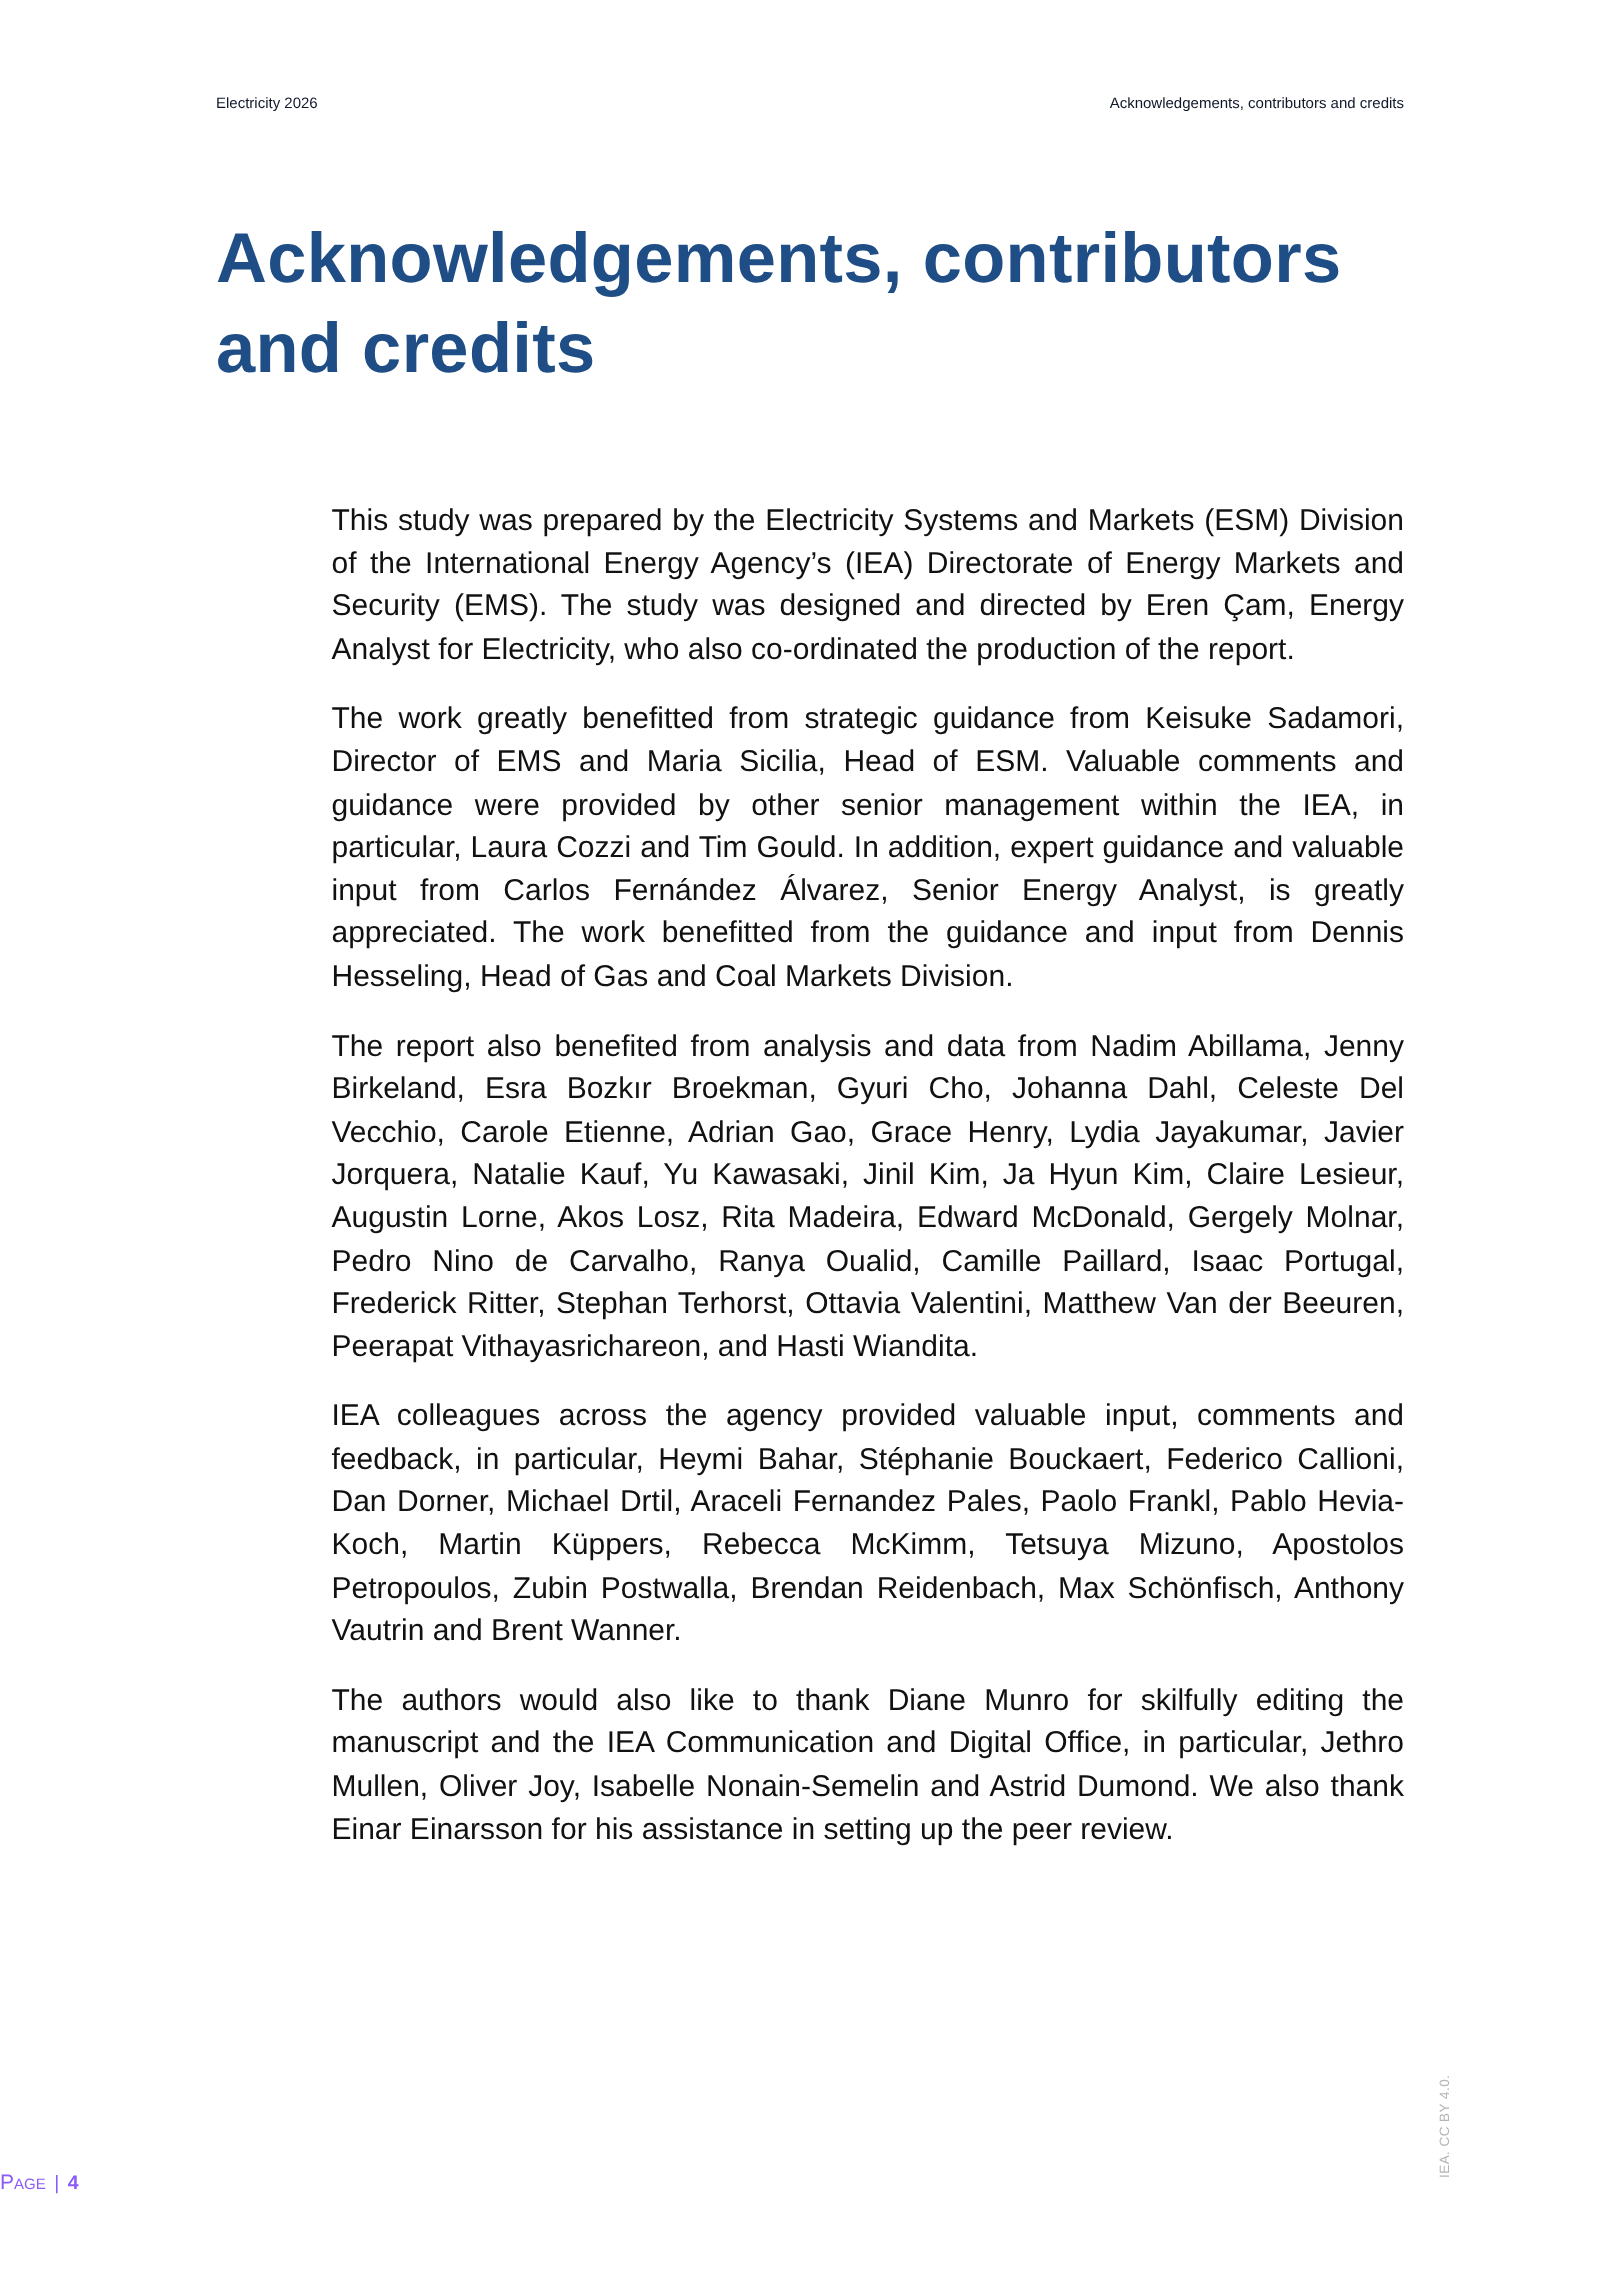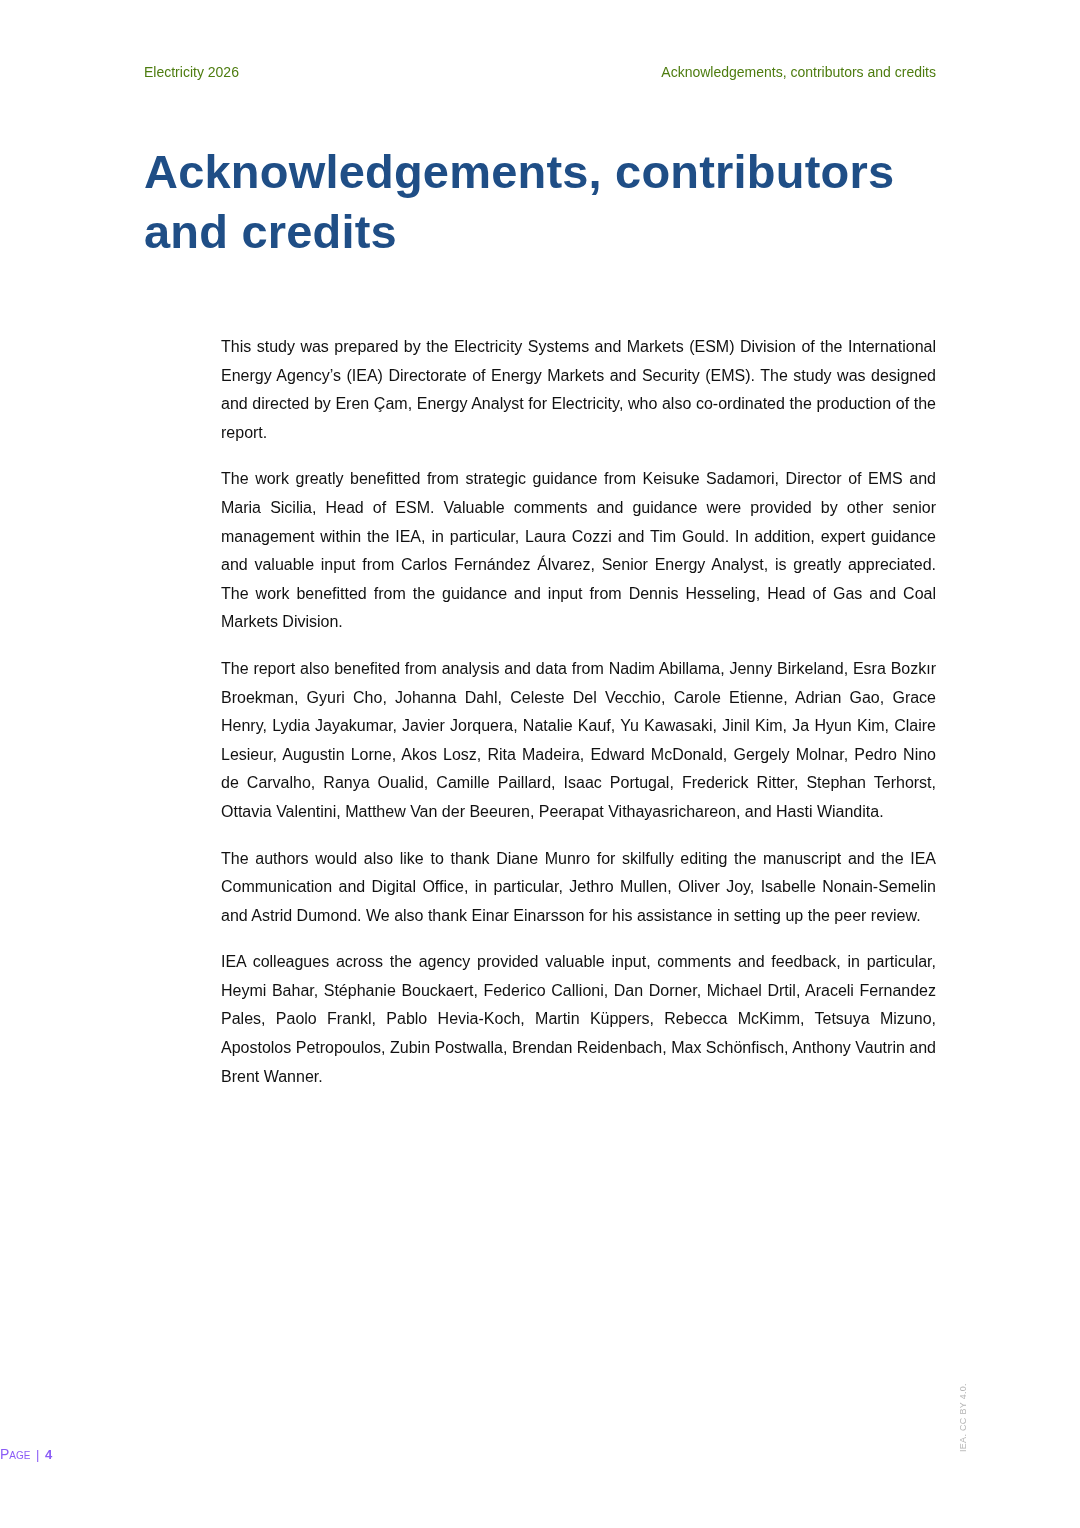--- a/index.html
+++ b/index.html
@@ -15,22 +15,22 @@
       font-family: "Liberation Sans", sans-serif;
       color: #111111;
     }
     .running-header {
       position: absolute;
       top: 64px;
       left: 144px;
       width: 792px;
       display: flex;
       justify-content: space-between;
-      font-size: 14px;
-      color: #4d7c0f;
+      font-size: 10px;
+      color: #0f172a;
       letter-spacing: 0;
     }
     .page-title {
       position: absolute;
       top: 142px;
       left: 144px;
       width: 800px;
       margin: 0;
       font-size: 47px;
       line-height: 60px;
@@ -39,21 +39,21 @@
       letter-spacing: 0.2px;
     }
     .body-text {
       position: absolute;
       top: 333px;
       left: 221px;
       width: 715px;
     }
     .body-text p {
       margin: 0 0 18px 0;
-      font-size: 16px;
+      font-size: 20px;
       line-height: 28.6px;
       text-align: justify;
       color: #111111;
     }
     .page-footer {
       position: absolute;
       top: 1446px;
       left: 0;
       width: 1080px;
       text-align: left;
@@ -85,22 +85,22 @@
   <span>Electricity 2026</span>
   <span>Acknowledgements, contributors and credits</span>
 </div>
 
 <h1 class="page-title">Acknowledgements, contributors and credits</h1>
 
 <div class="body-text">
   <p>This study was prepared by the Electricity Systems and Markets (ESM) Division of the International Energy Agency’s (IEA) Directorate of Energy Markets and Security (EMS). The study was designed and directed by Eren Çam, Energy Analyst for Electricity, who also co-ordinated the production of the report.</p>
   <p>The work greatly benefitted from strategic guidance from Keisuke Sadamori, Director of EMS and Maria Sicilia, Head of ESM. Valuable comments and guidance were provided by other senior management within the IEA, in particular, Laura Cozzi and Tim Gould. In addition, expert guidance and valuable input from Carlos Fernández Álvarez, Senior Energy Analyst, is greatly appreciated. The work benefitted from the guidance and input from Dennis Hesseling, Head of Gas and Coal Markets Division.</p>
   <p>The report also benefited from analysis and data from Nadim Abillama, Jenny Birkeland, Esra Bozkır Broekman, Gyuri Cho, Johanna Dahl, Celeste Del Vecchio, Carole Etienne, Adrian Gao, Grace Henry, Lydia Jayakumar, Javier Jorquera, Natalie Kauf, Yu Kawasaki, Jinil Kim, Ja Hyun Kim, Claire Lesieur, Augustin Lorne, Akos Losz, Rita Madeira, Edward McDonald, Gergely Molnar, Pedro Nino de Carvalho, Ranya Oualid, Camille Paillard, Isaac Portugal, Frederick Ritter, Stephan Terhorst, Ottavia Valentini, Matthew Van der Beeuren, Peerapat Vithayasrichareon, and Hasti Wiandita.</p>
+  <p>IEA colleagues across the agency provided valuable input, comments and feedback, in particular, Heymi Bahar, Stéphanie Bouckaert, Federico Callioni, Dan Dorner, Michael Drtil, Araceli Fernandez Pales, Paolo Frankl, Pablo Hevia-Koch, Martin Küppers, Rebecca McKimm, Tetsuya Mizuno, Apostolos Petropoulos, Zubin Postwalla, Brendan Reidenbach, Max Schönfisch, Anthony Vautrin and Brent Wanner.</p>
   <p>The authors would also like to thank Diane Munro for skilfully editing the manuscript and the IEA Communication and Digital Office, in particular, Jethro Mullen, Oliver Joy, Isabelle Nonain-Semelin and Astrid Dumond. We also thank Einar Einarsson for his assistance in setting up the peer review.</p>
-  <p>IEA colleagues across the agency provided valuable input, comments and feedback, in particular, Heymi Bahar, Stéphanie Bouckaert, Federico Callioni, Dan Dorner, Michael Drtil, Araceli Fernandez Pales, Paolo Frankl, Pablo Hevia-Koch, Martin Küppers, Rebecca McKimm, Tetsuya Mizuno, Apostolos Petropoulos, Zubin Postwalla, Brendan Reidenbach, Max Schönfisch, Anthony Vautrin and Brent Wanner.</p>
 </div>
 
 <div class="page-footer">
   <span class="page-label">Page</span>
   <span class="sep">|</span>
   <span class="page-num">4</span>
 </div>
 
 <div class="license">IEA. CC BY 4.0.</div>
 

